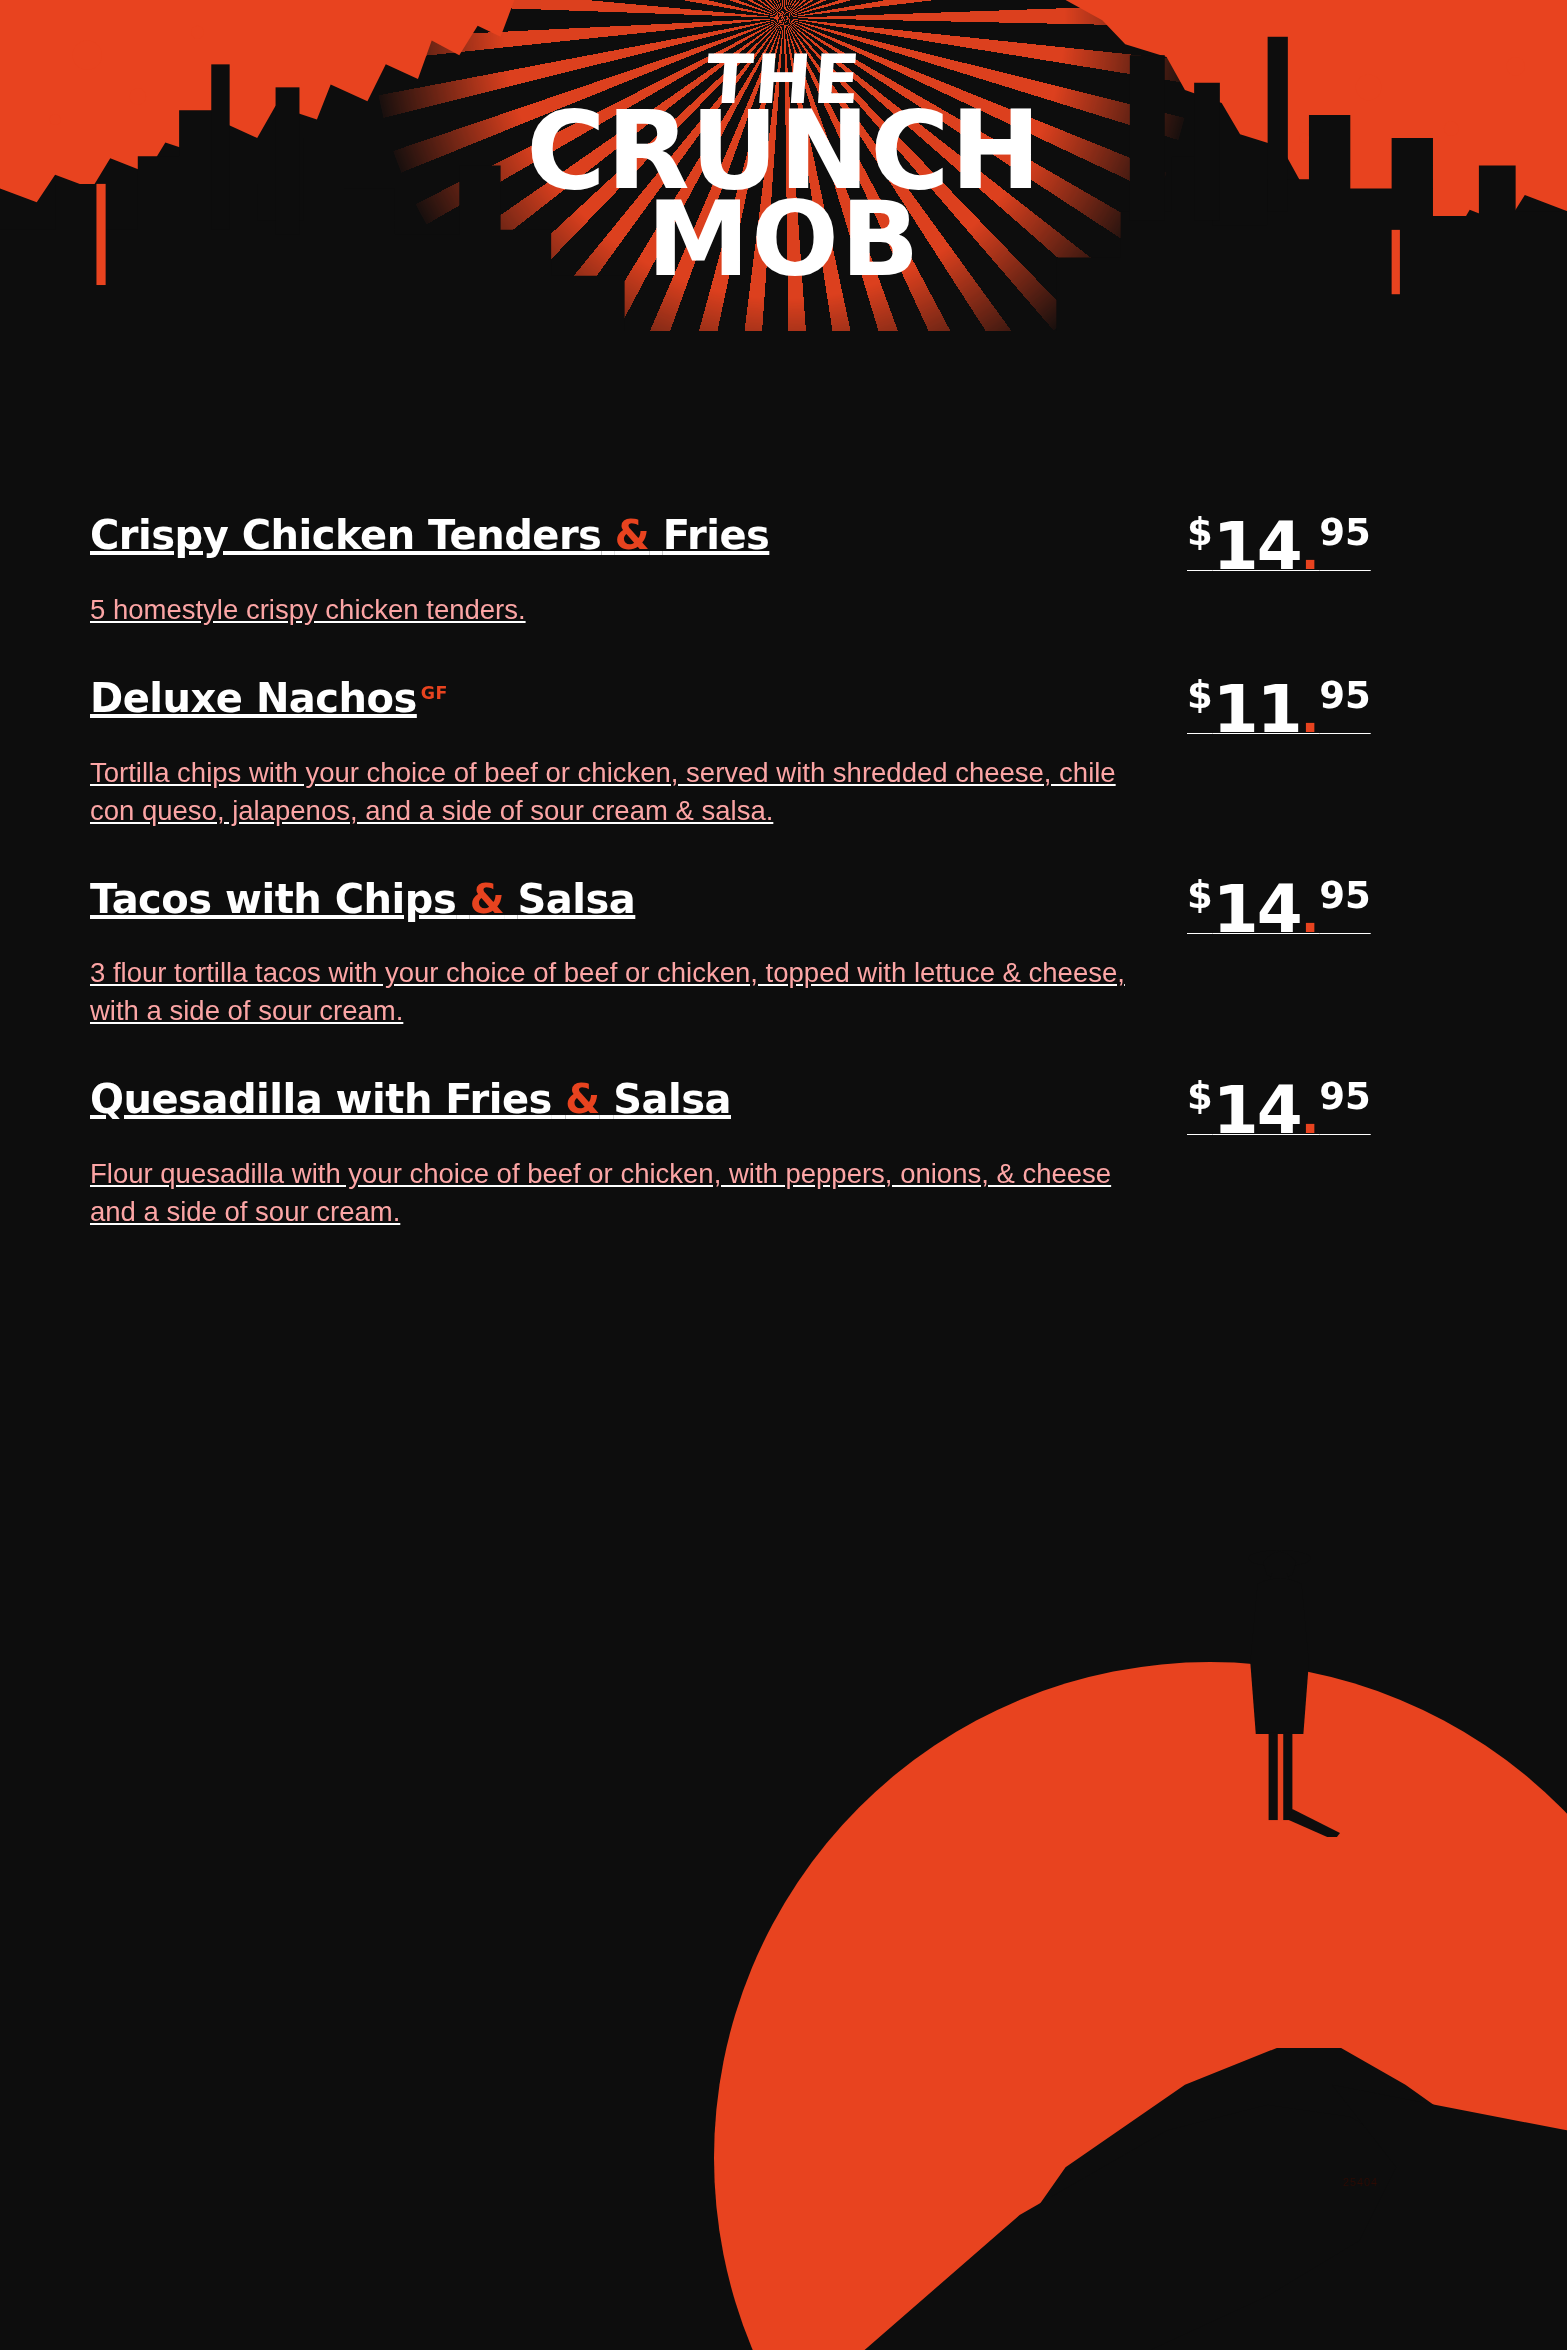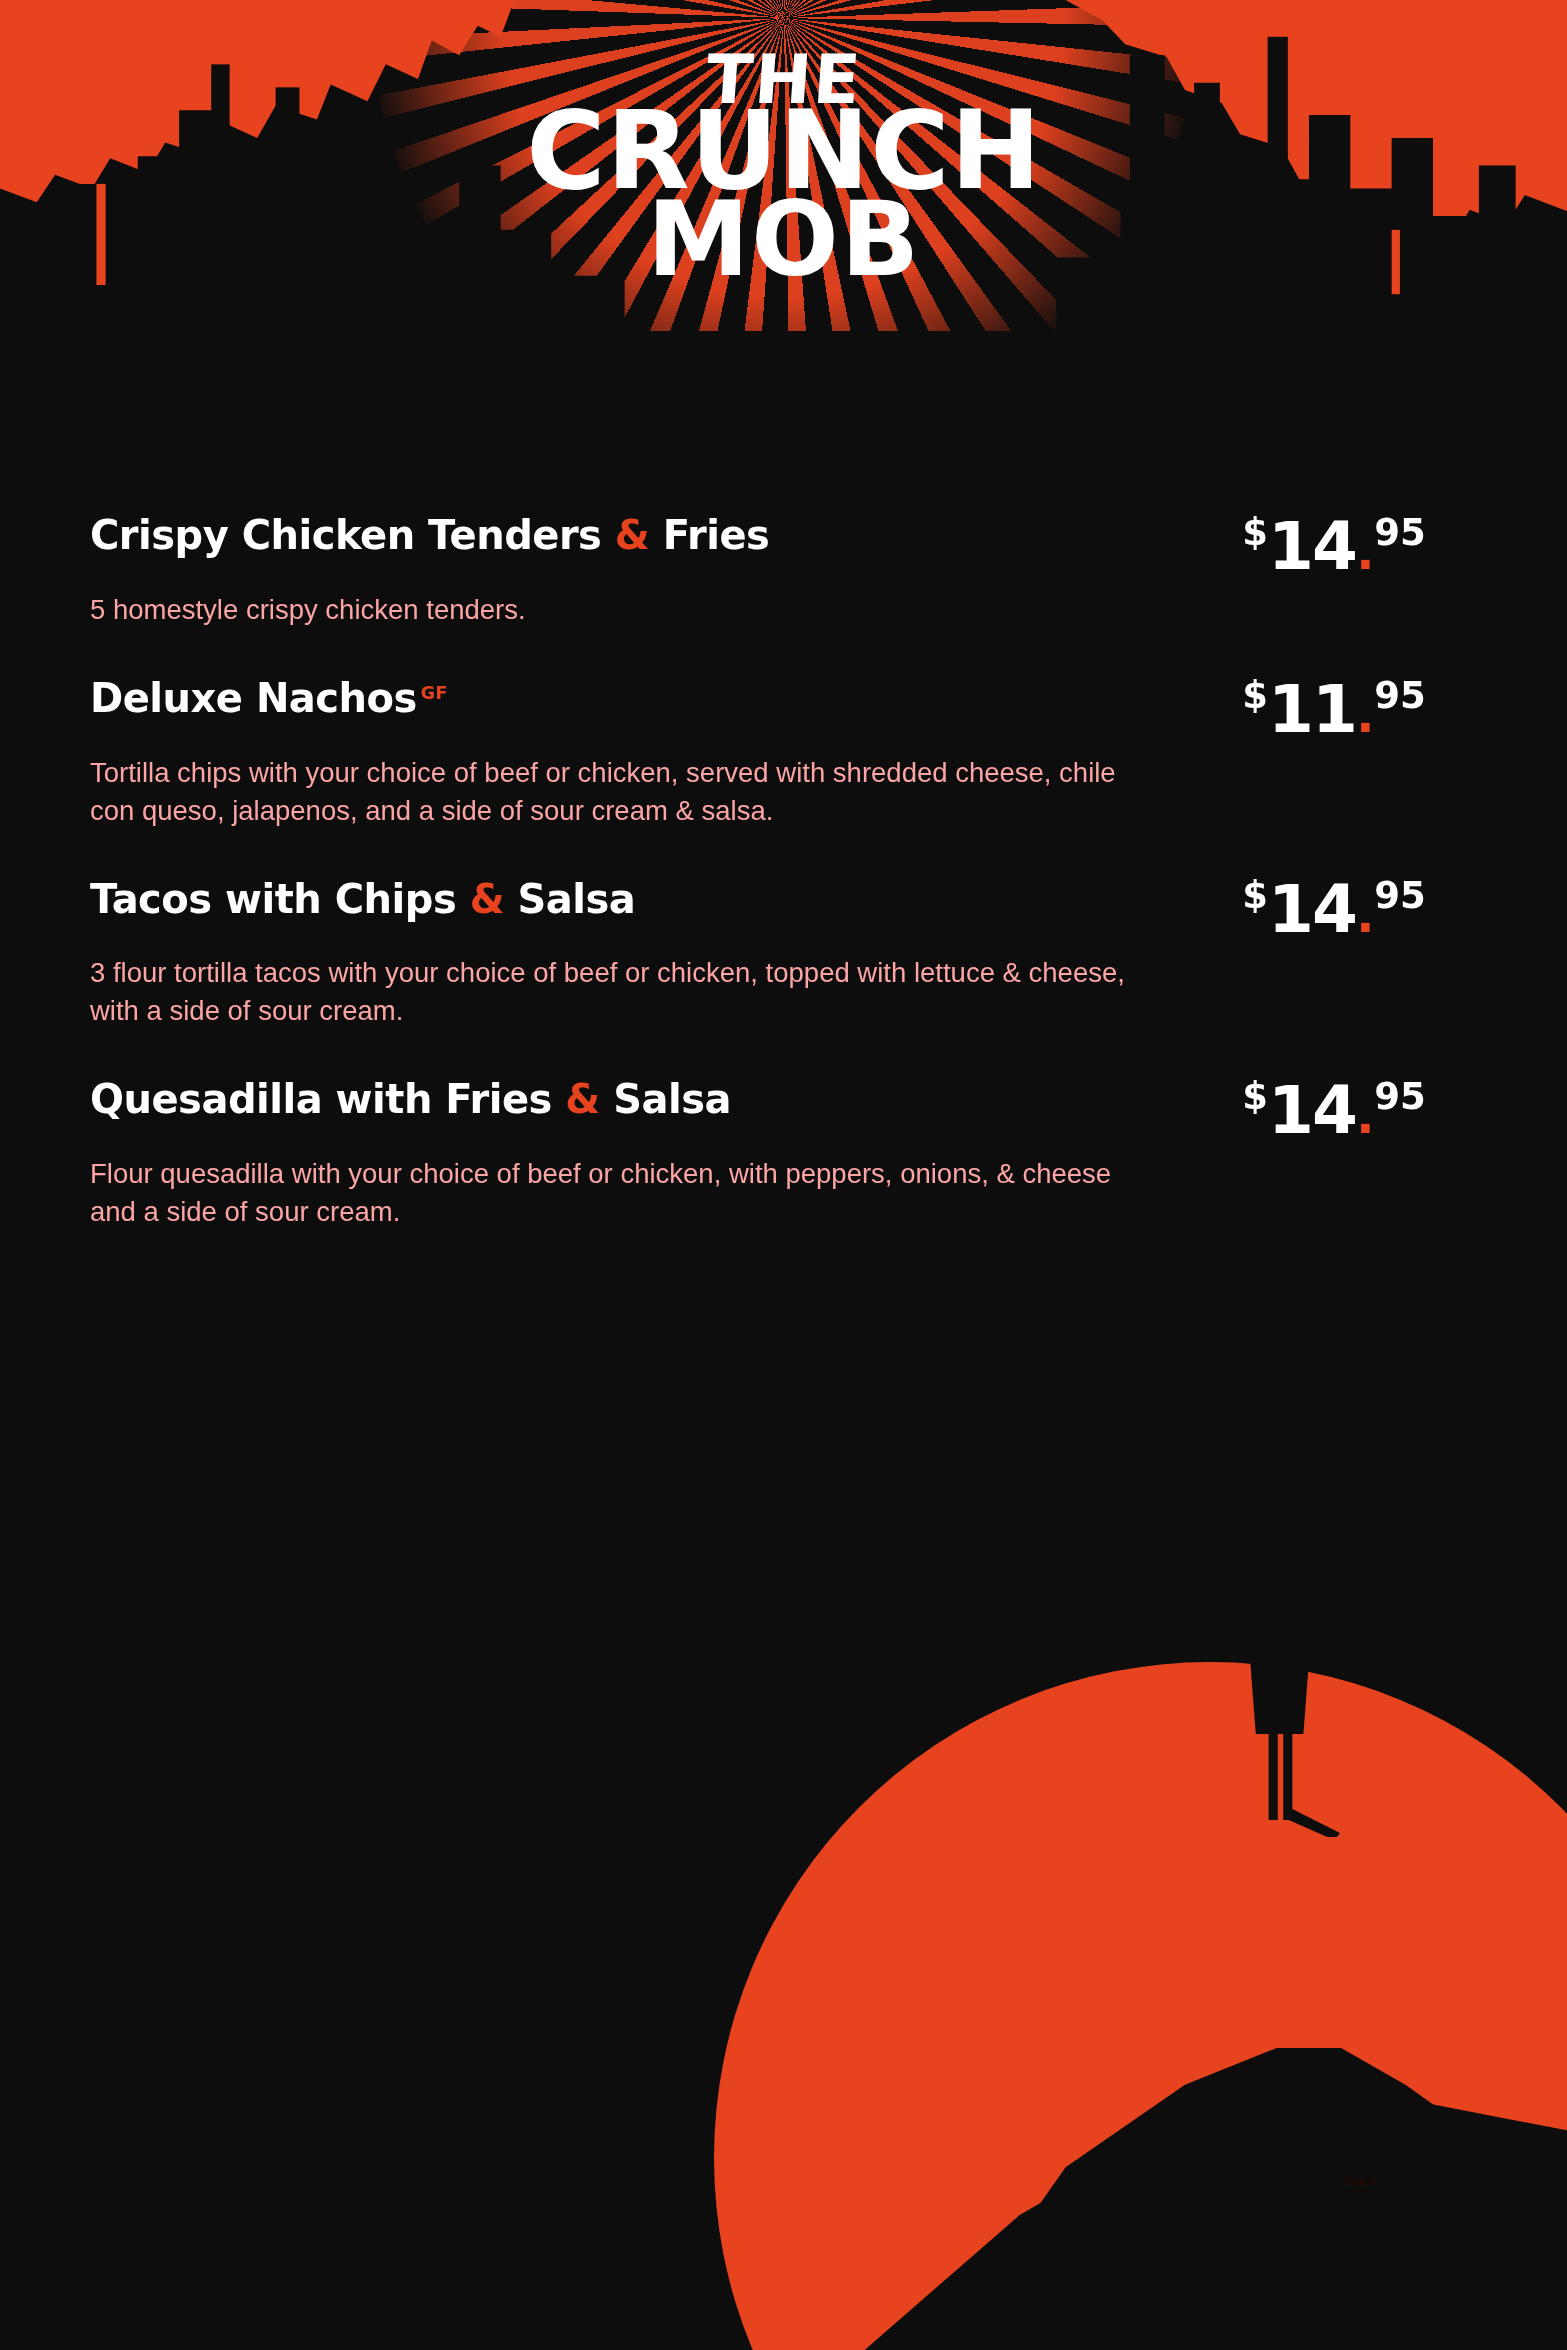--- a/index.html
+++ b/index.html
@@ -87,20 +87,21 @@
     position: absolute;
     top: 514px;
     left: 0;
     width: 1568px;
     z-index: 4;
   }
   .item {
     position: relative;
     padding: 0 87px 0 90px;
     margin-bottom: 48px;
+    text-decoration: underline;
   }
   .item-head {
     display: flex;
     align-items: flex-start;
     justify-content: space-between;
   }
   .item-title {
     font-family: "DejaVu Sans", sans-serif;
     font-weight: 700;
     font-size: 40px;
@@ -121,21 +122,21 @@
     letter-spacing: 0.5px;
   }
   .price {
     white-space: nowrap;
     font-family: "DejaVu Sans", sans-serif;
     font-weight: 700;
     color: #ffffff;
     line-height: .9;
     padding-top: 1.8px;
     min-width: 294px;
-    text-align: center;
+    text-align: left;
   }
   .price .cur {
     font-size: 37px;
     vertical-align: 24px;
   }
   .price .whole {
     font-size: 66px;
     letter-spacing: -1.8px;
   }
   .price .dot {

